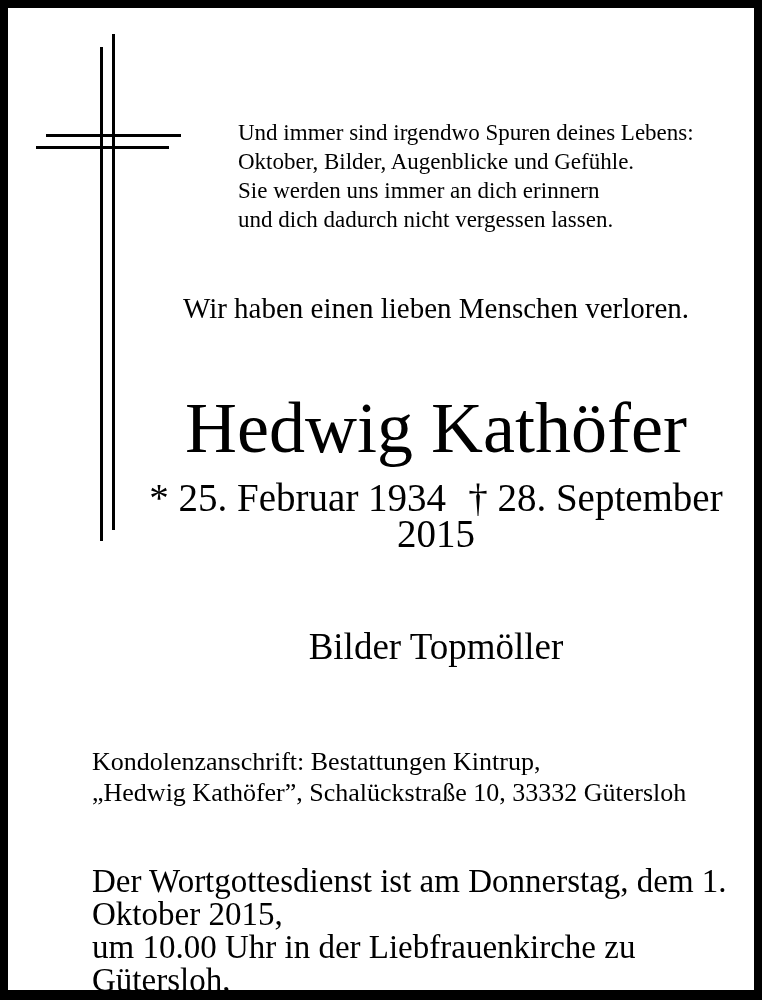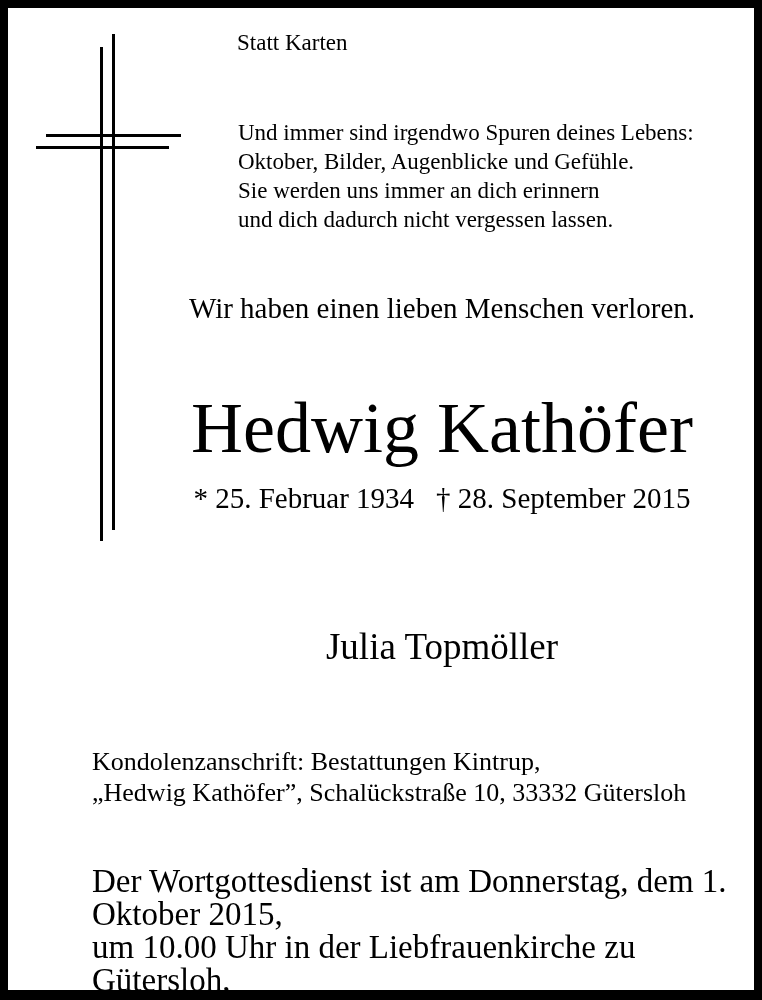--- a/index.html
+++ b/index.html
@@ -19,21 +19,21 @@
   }
   #paper {
     position: absolute;
     left: 8px; top: 8px; right: 8px; bottom: 10px;
     background: var(--paper);
   }
   .abs { position: absolute; }
   .line { position: absolute; background: var(--ink); }
   .preline { white-space: pre-line; }
   .centercol {
-    left: 136px;
+    left: 130px;
     width: 612px;
     text-align: center;
   }
   #statt-karten {
     left: 237px; top: 29px;
     font-size: 23px; line-height: 28px;
   }
   #poem {
     left: 238px; top: 118px;
     font-size: 23px; line-height: 29px;
@@ -41,21 +41,21 @@
   #intro {
     top: 290px;
     font-size: 29px; line-height: 36px;
   }
   #name {
     top: 388px;
     font-size: 72px; line-height: 80px;
   }
   #dates {
     top: 480px;
-    font-size: 29px; line-height: 36px;
+    font-size: 39px; line-height: 36px;
   }
   #dates .death { margin-left: 22px; }
   #mourner-1 {
     top: 578px;
     font-size: 37px; line-height: 44px;
   }
   #mourner-2 {
     top: 625px;
     font-size: 37px; line-height: 44px;
   }
@@ -80,37 +80,36 @@
 <div id="obituary">
   <div id="paper"></div>
 
   <div id="cross" class="abs">
     <div class="line v1"></div>
     <div class="line v2"></div>
     <div class="line h1"></div>
     <div class="line h2"></div>
   </div>
 
-  <div id="statt-karten" class="abs">Statt Karten</div>
 
   <div id="poem" class="abs preline">Und immer sind irgendwo Spuren deines Lebens:
 Oktober, Bilder, Augenblicke und Gefühle.
 Sie werden uns immer an dich erinnern
 und dich dadurch nicht vergessen lassen.</div>
 
   <div id="intro" class="abs centercol">Wir haben einen lieben Menschen verloren.</div>
 
   <div id="name" class="abs centercol">Hedwig Kathöfer</div>
 
   <div id="dates" class="abs centercol">
     <span class="birth">* 25. Februar 1934</span><span class="death">† 28. September 2015</span>
   </div>
 
 
-  <div id="mourner-2" class="abs centercol">Julia Topmöller</div>
+  <div id="mourner-2" class="abs centercol">Bilder Topmöller</div>
 
   <div id="condolence" class="abs preline">Kondolenzanschrift: Bestattungen Kintrup,
 „Hedwig Kathöfer”, Schalückstraße 10, 33332 Gütersloh</div>
 
   <div id="service" class="abs preline">Der Wortgottesdienst ist am Donnerstag, dem 1. Oktober 2015,
 um 10.00 Uhr in der Liebfrauenkirche zu Gütersloh,
 Kattenstrother Weg. Anschließend ist die Beisetzung auf dem
 kath. Friedhof, Bultmannstraße.</div>
 </div>
 

